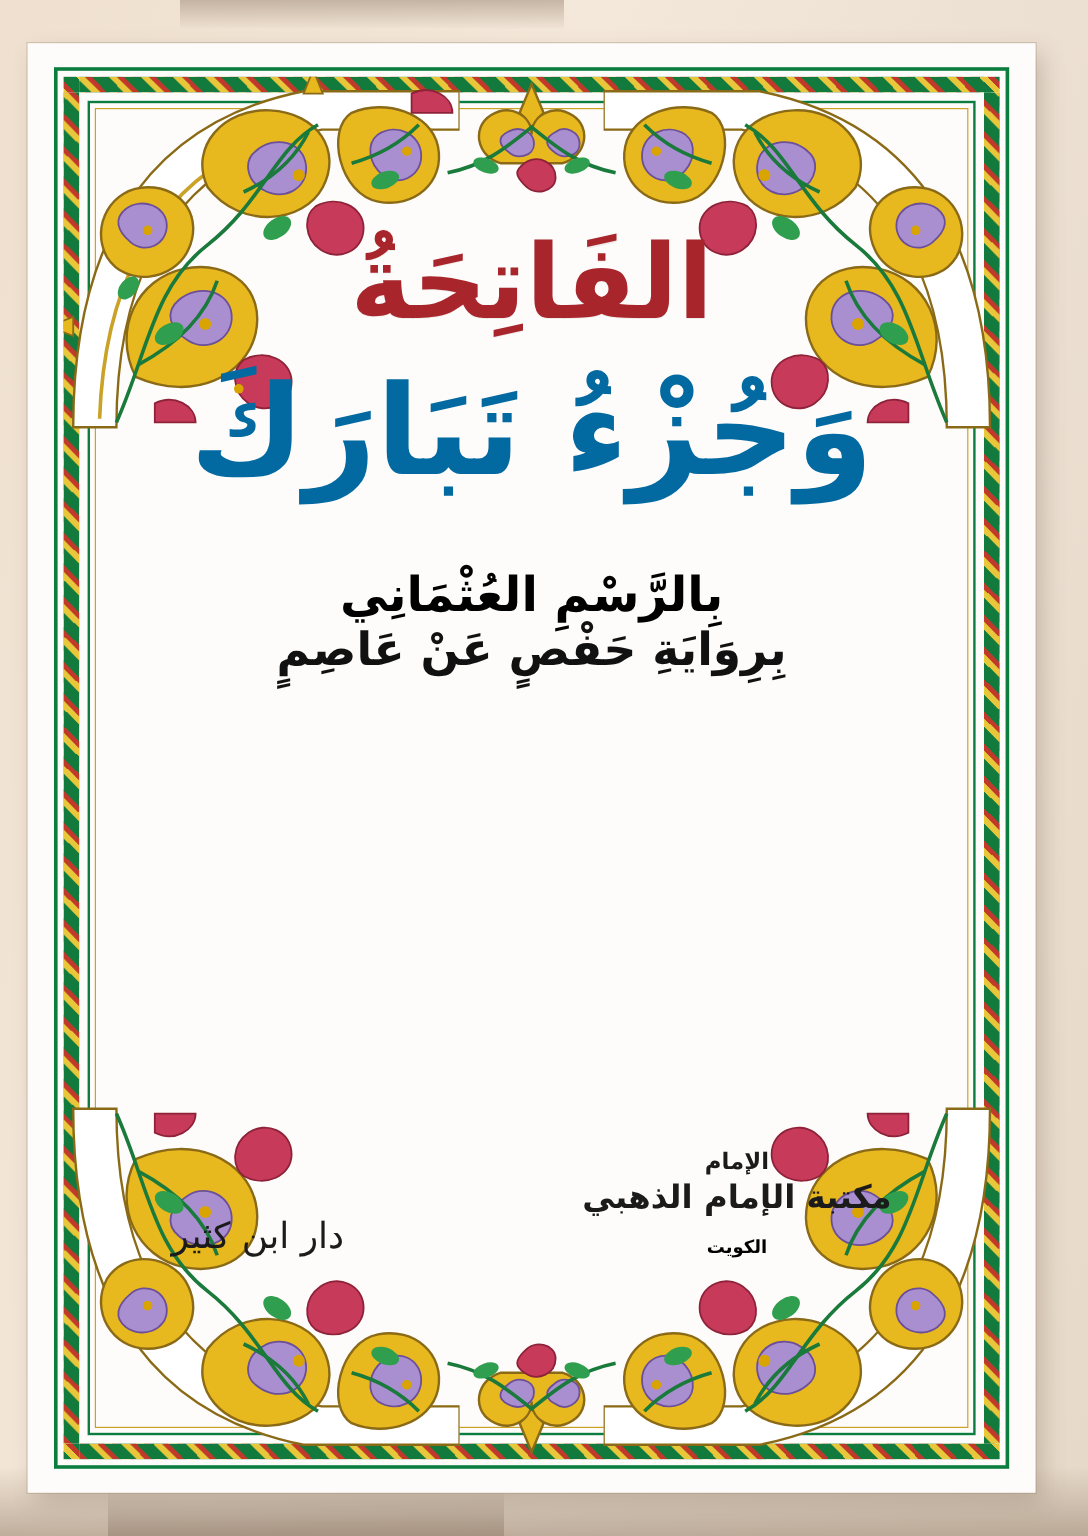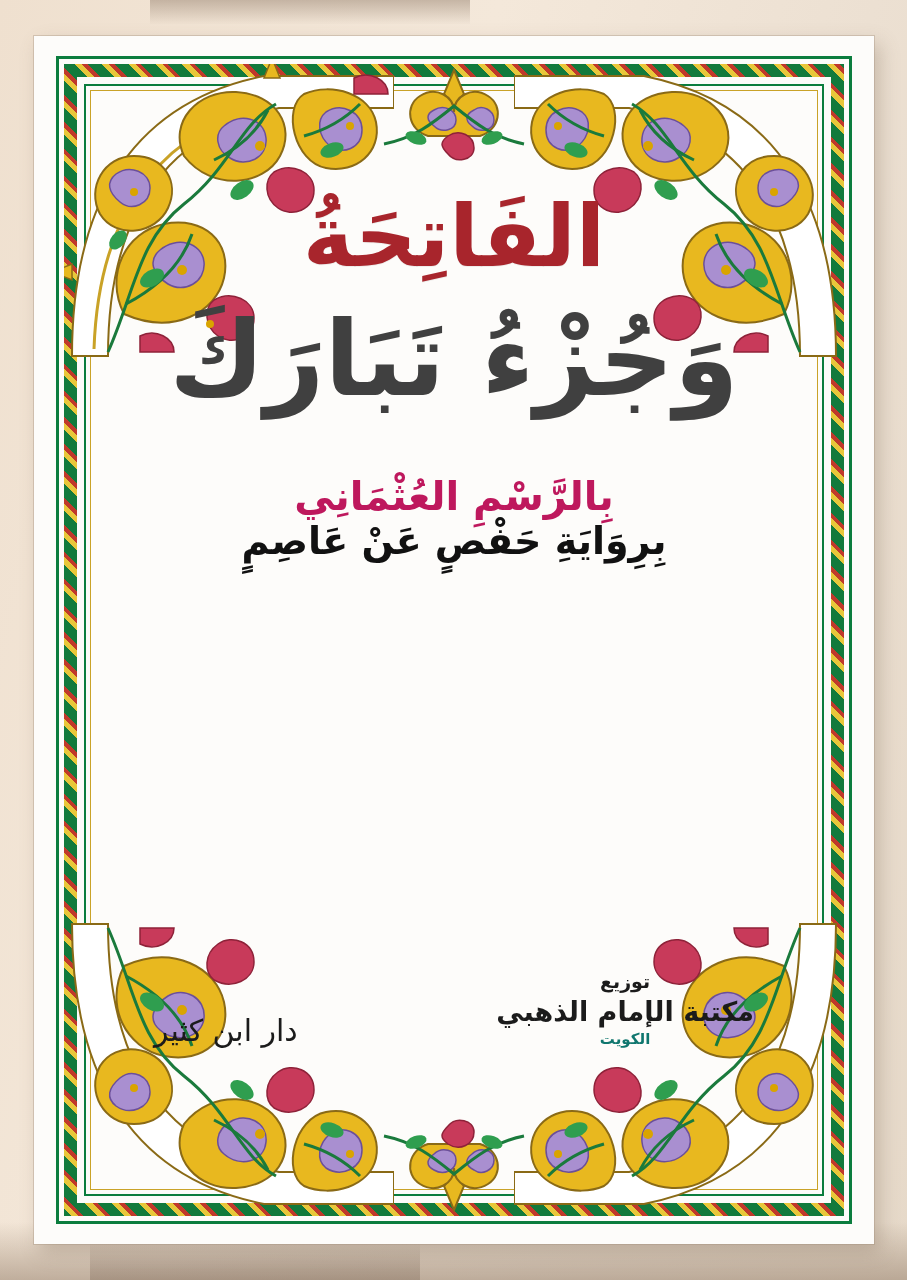--- a/index.html
+++ b/index.html
@@ -34,21 +34,21 @@
   }
   #photo-bg .strip-bottom-left {
     position: absolute;
     left: 90px; bottom: 0; width: 330px; height: 40px;
     background: linear-gradient(0deg, rgba(120,100,86,0.45), rgba(200,182,165,0.02));
   }
 
   
   #cover {
     position: absolute;
-    left: 34px;
+    left: 23px;
     top: 36px;
     width: 840px;
     height: 1208px;
     background: #fdfcfa;
     box-shadow:
       0 0 0 1px rgba(160,140,120,0.35),
       6px 8px 18px rgba(120,100,80,0.30);
   }
 
   
@@ -119,29 +119,29 @@
     font-family: "DejaVu Sans", sans-serif;
     color: #a8252c;
     font-size: 86px;
     line-height: 1.18;
     font-weight: bold;
     letter-spacing: 0px;
     text-shadow: 0 1px 0 rgba(0,0,0,0.06);
   }
   .title-second {
     font-family: "DejaVu Sans", sans-serif;
-    color: #404040;
+    color: #0369a1;
     font-size: 104px;
     line-height: 1.28;
     font-weight: bold;
     margin-top: 6px;
   }
   .subtitle {
     font-family: "DejaVu Sans", sans-serif;
-    color: #be185d;
+    color: #000000;
     font-size: 40px;
     margin-top: 46px;
     font-weight: bold;
   }
   .riwaya {
     font-family: "DejaVu Sans", sans-serif;
     color: #111111;
     font-size: 38px;
     font-weight: bold;
   }
@@ -175,24 +175,24 @@
   }
   .pub-left .maktaba {
     font-family: "DejaVu Sans", sans-serif;
     color: #1b1b1b;
     font-size: 27px;
     font-weight: bold;
     letter-spacing: -1px;
   }
   .pub-left .city {
     font-family: "DejaVu Sans", sans-serif;
-    color: #0f766e;
+    color: #000000;
     font-size: 15px;
     font-weight: bold;
-    margin-top: 3px;
+    margin-top: 16px;
   }
 </style>
 </head>
 <body>
 
 <div id="photo-bg">
   <div class="strip-top"></div>
   <div class="strip-bottom-left"></div>
   <div class="table-shadow-bottom"></div>
 </div>
@@ -437,19 +437,19 @@
     <div class="title-second">وَجُزْءُ تَبَارَكَ</div>
     <div class="subtitle">بِالرَّسْمِ العُثْمَانِي</div>
     <div class="riwaya">بِرِوَايَةِ حَفْصٍ عَنْ عَاصِمٍ</div>
   </div>
 
   <div class="publishers">
     <div class="pub-right">
       <div class="logo-text">دار ابن كثير</div>
     </div>
     <div class="pub-left">
-      <div class="tawzee">توزيع</div>
+      <div class="tawzee">الإمام</div>
       <div class="maktaba">مكتبة الإمام الذهبي</div>
       <div class="city">الكويت</div>
     </div>
   </div>
 
 </div>
 
 </body></html>

